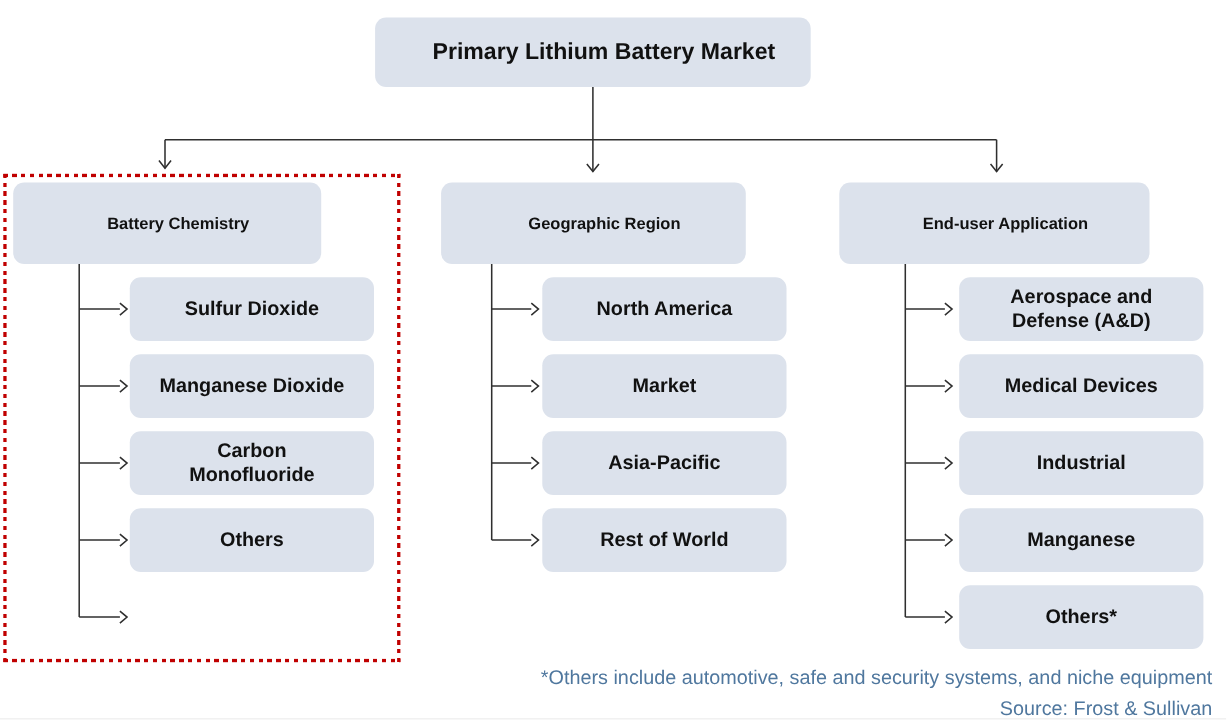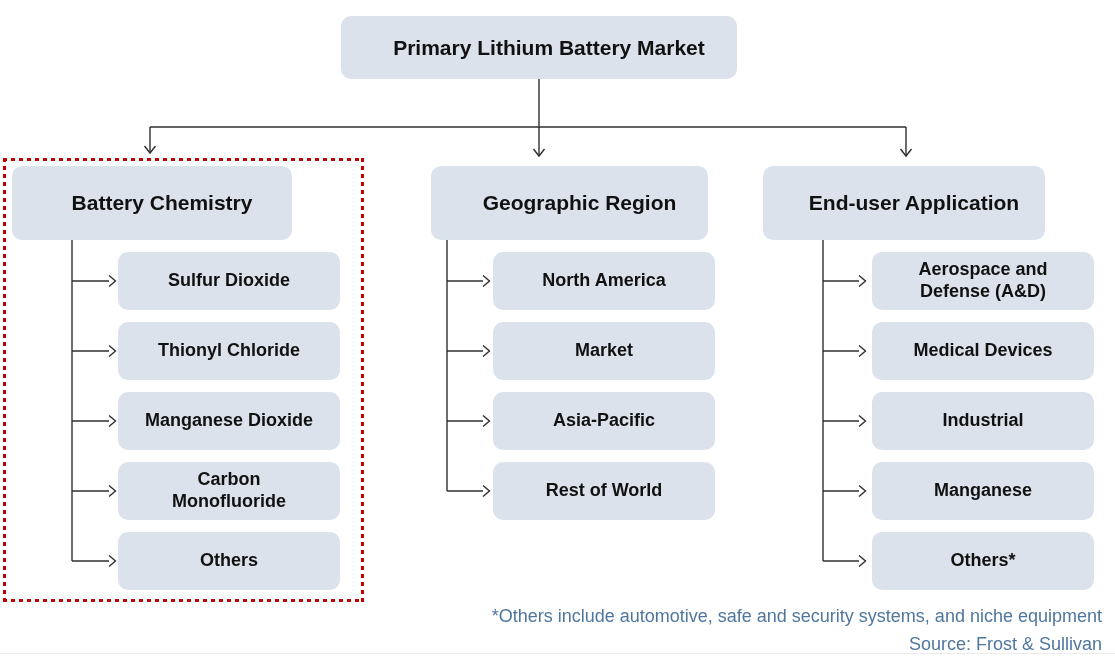--- a/index.html
+++ b/index.html
@@ -22,23 +22,23 @@
     background:var(--box-fill);
     border-radius:10px;
     display:flex;align-items:center;justify-content:center;
     text-align:center;
     color:var(--text);
     font-weight:bold;
     box-sizing:border-box;
     padding-left:20px;
   }
   .root-node{left:341px;top:16px;width:396px;height:63px;font-size:21px;}
-  .header-node{top:166px;height:74px;font-size:21px;}
+  .header-node{top:166px;height:74px;font-size:15px;}
   .header-left{left:12px;width:280px;}
-  .header-mid{left:401px;width:277px;margin-left:30px;}
+  .header-mid{left:401px;width:277px;}
   .header-right{left:763px;width:282px;}
   .items{
     position:absolute;top:252px;width:222px;
     display:flex;flex-direction:column;gap:12px;
   }
   .items-left{left:118px;}
   .items-mid{left:493px;}
   .items-right{left:872px;}
   .item{
     position:relative;
@@ -148,23 +148,20 @@
 
   <div class="node header-node header-left">Battery Chemistry</div>
   <div class="node header-node header-mid">Geographic Region</div>
   <div class="node header-node header-right">End-user Application</div>
 
   <div class="items items-left">
     <div class="item">
         <span class="item-label">Sulfur Dioxide</span>
       </div>
     <div class="item">
-        <span class="item-label">Thionyl Chloride</span>
-      </div>
-    <div class="item">
         <span class="item-label">Manganese Dioxide</span>
       </div>
     <div class="item">
         <span class="item-label">Carbon
 Monofluoride</span>
       </div>
     <div class="item">
         <span class="item-label">Others</span>
       </div>
   </div>

